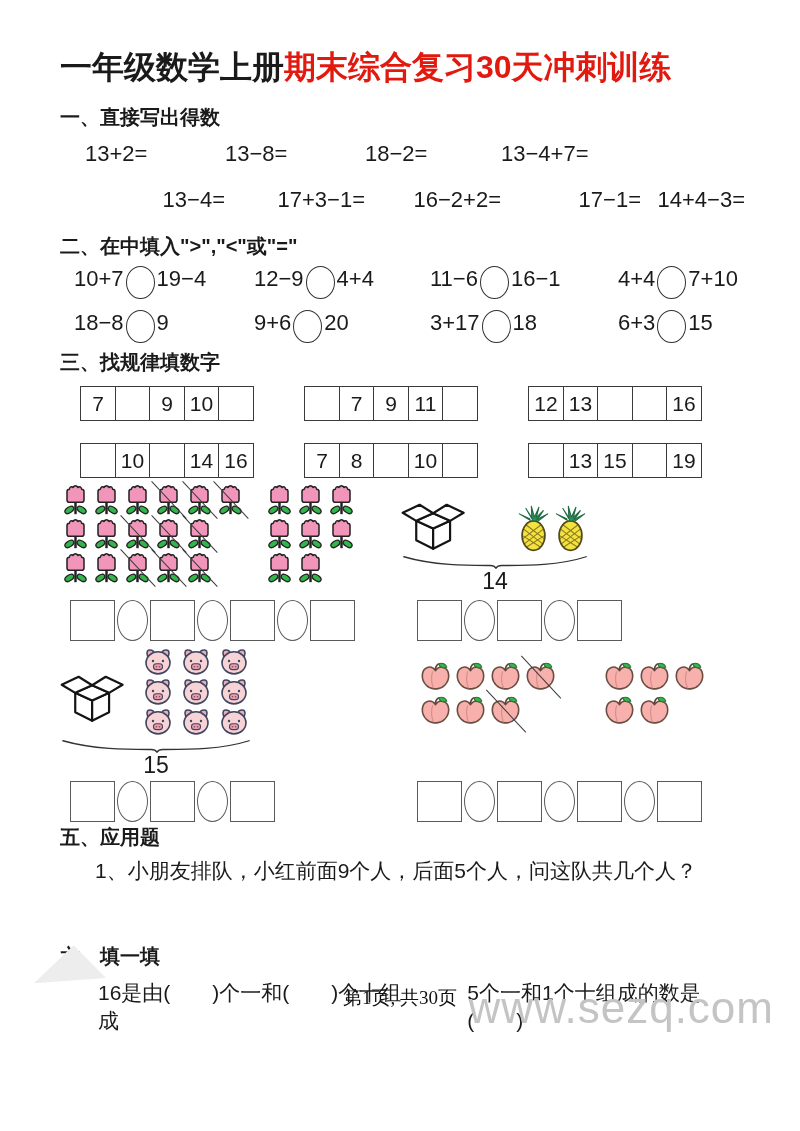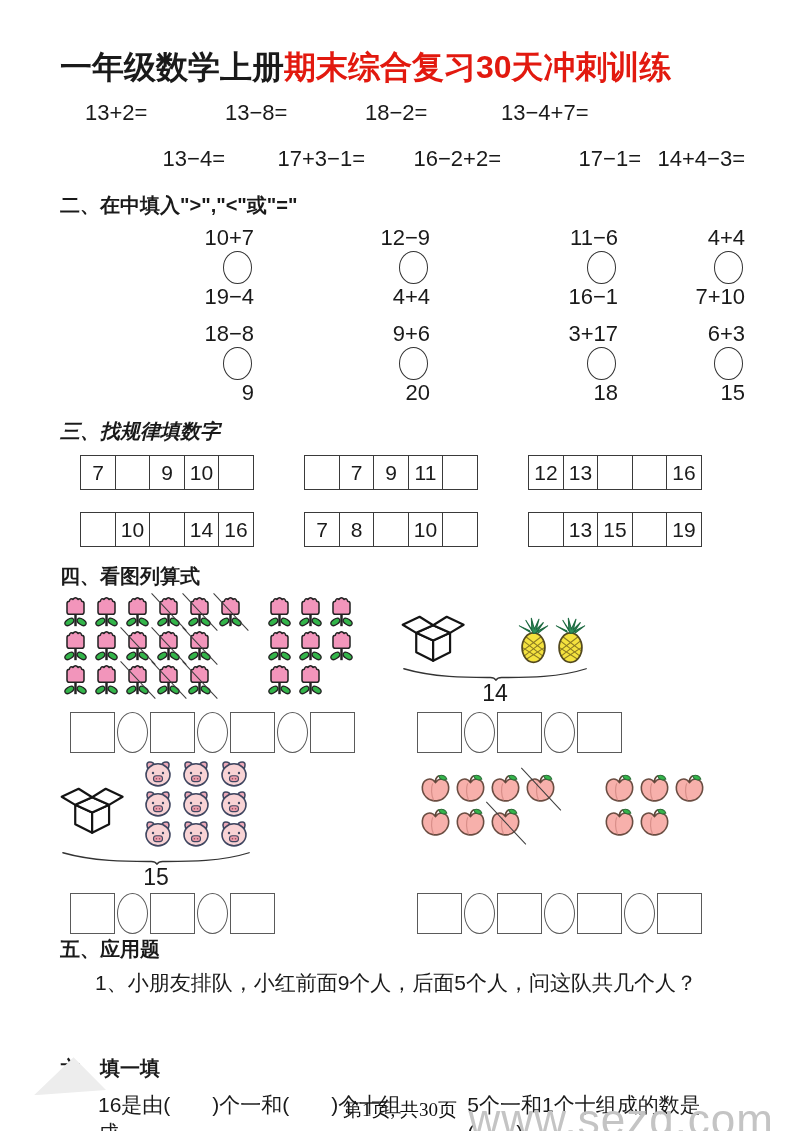--- a/index.html
+++ b/index.html
@@ -17,24 +17,24 @@
   .sec-title{font-size:20px;font-weight:600;}
   .s1-title{margin-top:14px;}
   .calc-row{display:grid;grid-template-columns:140px 140px 136px 140px 1fr;padding-left:25px;font-size:22px;}
   .calc-row1{margin-top:10px;}
   .calc-row2{margin-top:20px;text-align:right;}
 
   .s2-title{margin-top:20px;}
   .cmp-row{display:grid;grid-template-columns:180px 176px 188px 1fr;padding-left:14px;font-size:22px;align-items:center;}
   .cmp-row1{margin-top:6px;}
   .cmp-row2{margin-top:11px;}
-  .cmp-item{display:inline-flex;align-items:flex-end;flex-direction:column;}
+  .cmp-item{display:inline-flex;align-items:flex-start;}
   .cmp-circle{width:29px;height:33px;border:1.6px solid #333;border-radius:50%;margin:0 2px;display:inline-block;background:#fff;}
 
-  .s3-title{margin-top:12px;font-style:italic;}
+  .s3-title{margin-top:6px;}
   .table-row{display:flex;gap:50px;padding-left:20px;}
   .table-row1{margin-top:10px;}
   .table-row2{margin-top:22px;}
   .seq-table{display:flex;}
   .seq-cell{width:36px;height:35px;border:1.5px solid #3a3a3a;margin-left:-1.5px;display:flex;align-items:center;justify-content:center;font-size:21px;background:#fff;}
   .seq-cell:first-child{margin-left:0;}
 
   .s4-title{margin-top:16px;}
   .pic-row{display:flex;align-items:flex-start;}
   .pic-row1{margin-top:5px;}
@@ -145,20 +145,21 @@
       <path d="M3 2 C 35 12 70 12 92 12 L95 12 C98 12 99.5 12.5 101 15 C102.5 12.5 104 12 107 12 L110 12 C135 12 168 12 197 2" fill="none" stroke="#333" stroke-width="1.5" stroke-linecap="round"></path>
     </g>
   </defs>
 </svg>
 
 <div class="page">
 
   <h1 class="title"><span>一年级数学上册</span><span class="red">期末综合复习30天冲刺训练</span></h1>
 
 
+  <div class="sec-title s1-title">一、直接写出得数</div>
   <div class="calc-row calc-row1">
       <span class="calc-item">13+2=</span>
       <span class="calc-item">13−8=</span>
       <span class="calc-item">18−2=</span>
       <span class="calc-item">13−4+7=</span>
     </div>
   <div class="calc-row calc-row2">
       <span class="calc-item">13−4=</span>
       <span class="calc-item">17+3−1=</span>
       <span class="calc-item">16−2+2=</span>
@@ -253,21 +254,20 @@
       </div>
     <div class="seq-table">
         <div class="seq-cell"></div>
         <div class="seq-cell">13</div>
         <div class="seq-cell">15</div>
         <div class="seq-cell"></div>
         <div class="seq-cell">19</div>
       </div>
   </div>
 
-  <div class="sec-title s4-title">四、看图列算式</div>
 
   <div class="pic-row pic-row1">
     <div class="icon-grid grid-tulip">
         <div class="icon-row">
           <span class="icon-wrap tulip">
             <svg class="icon-svg" viewBox="0 0 32 36">
               <use href="#sym-tulip"></use>
             </svg>
           </span>
           <span class="icon-wrap tulip">

